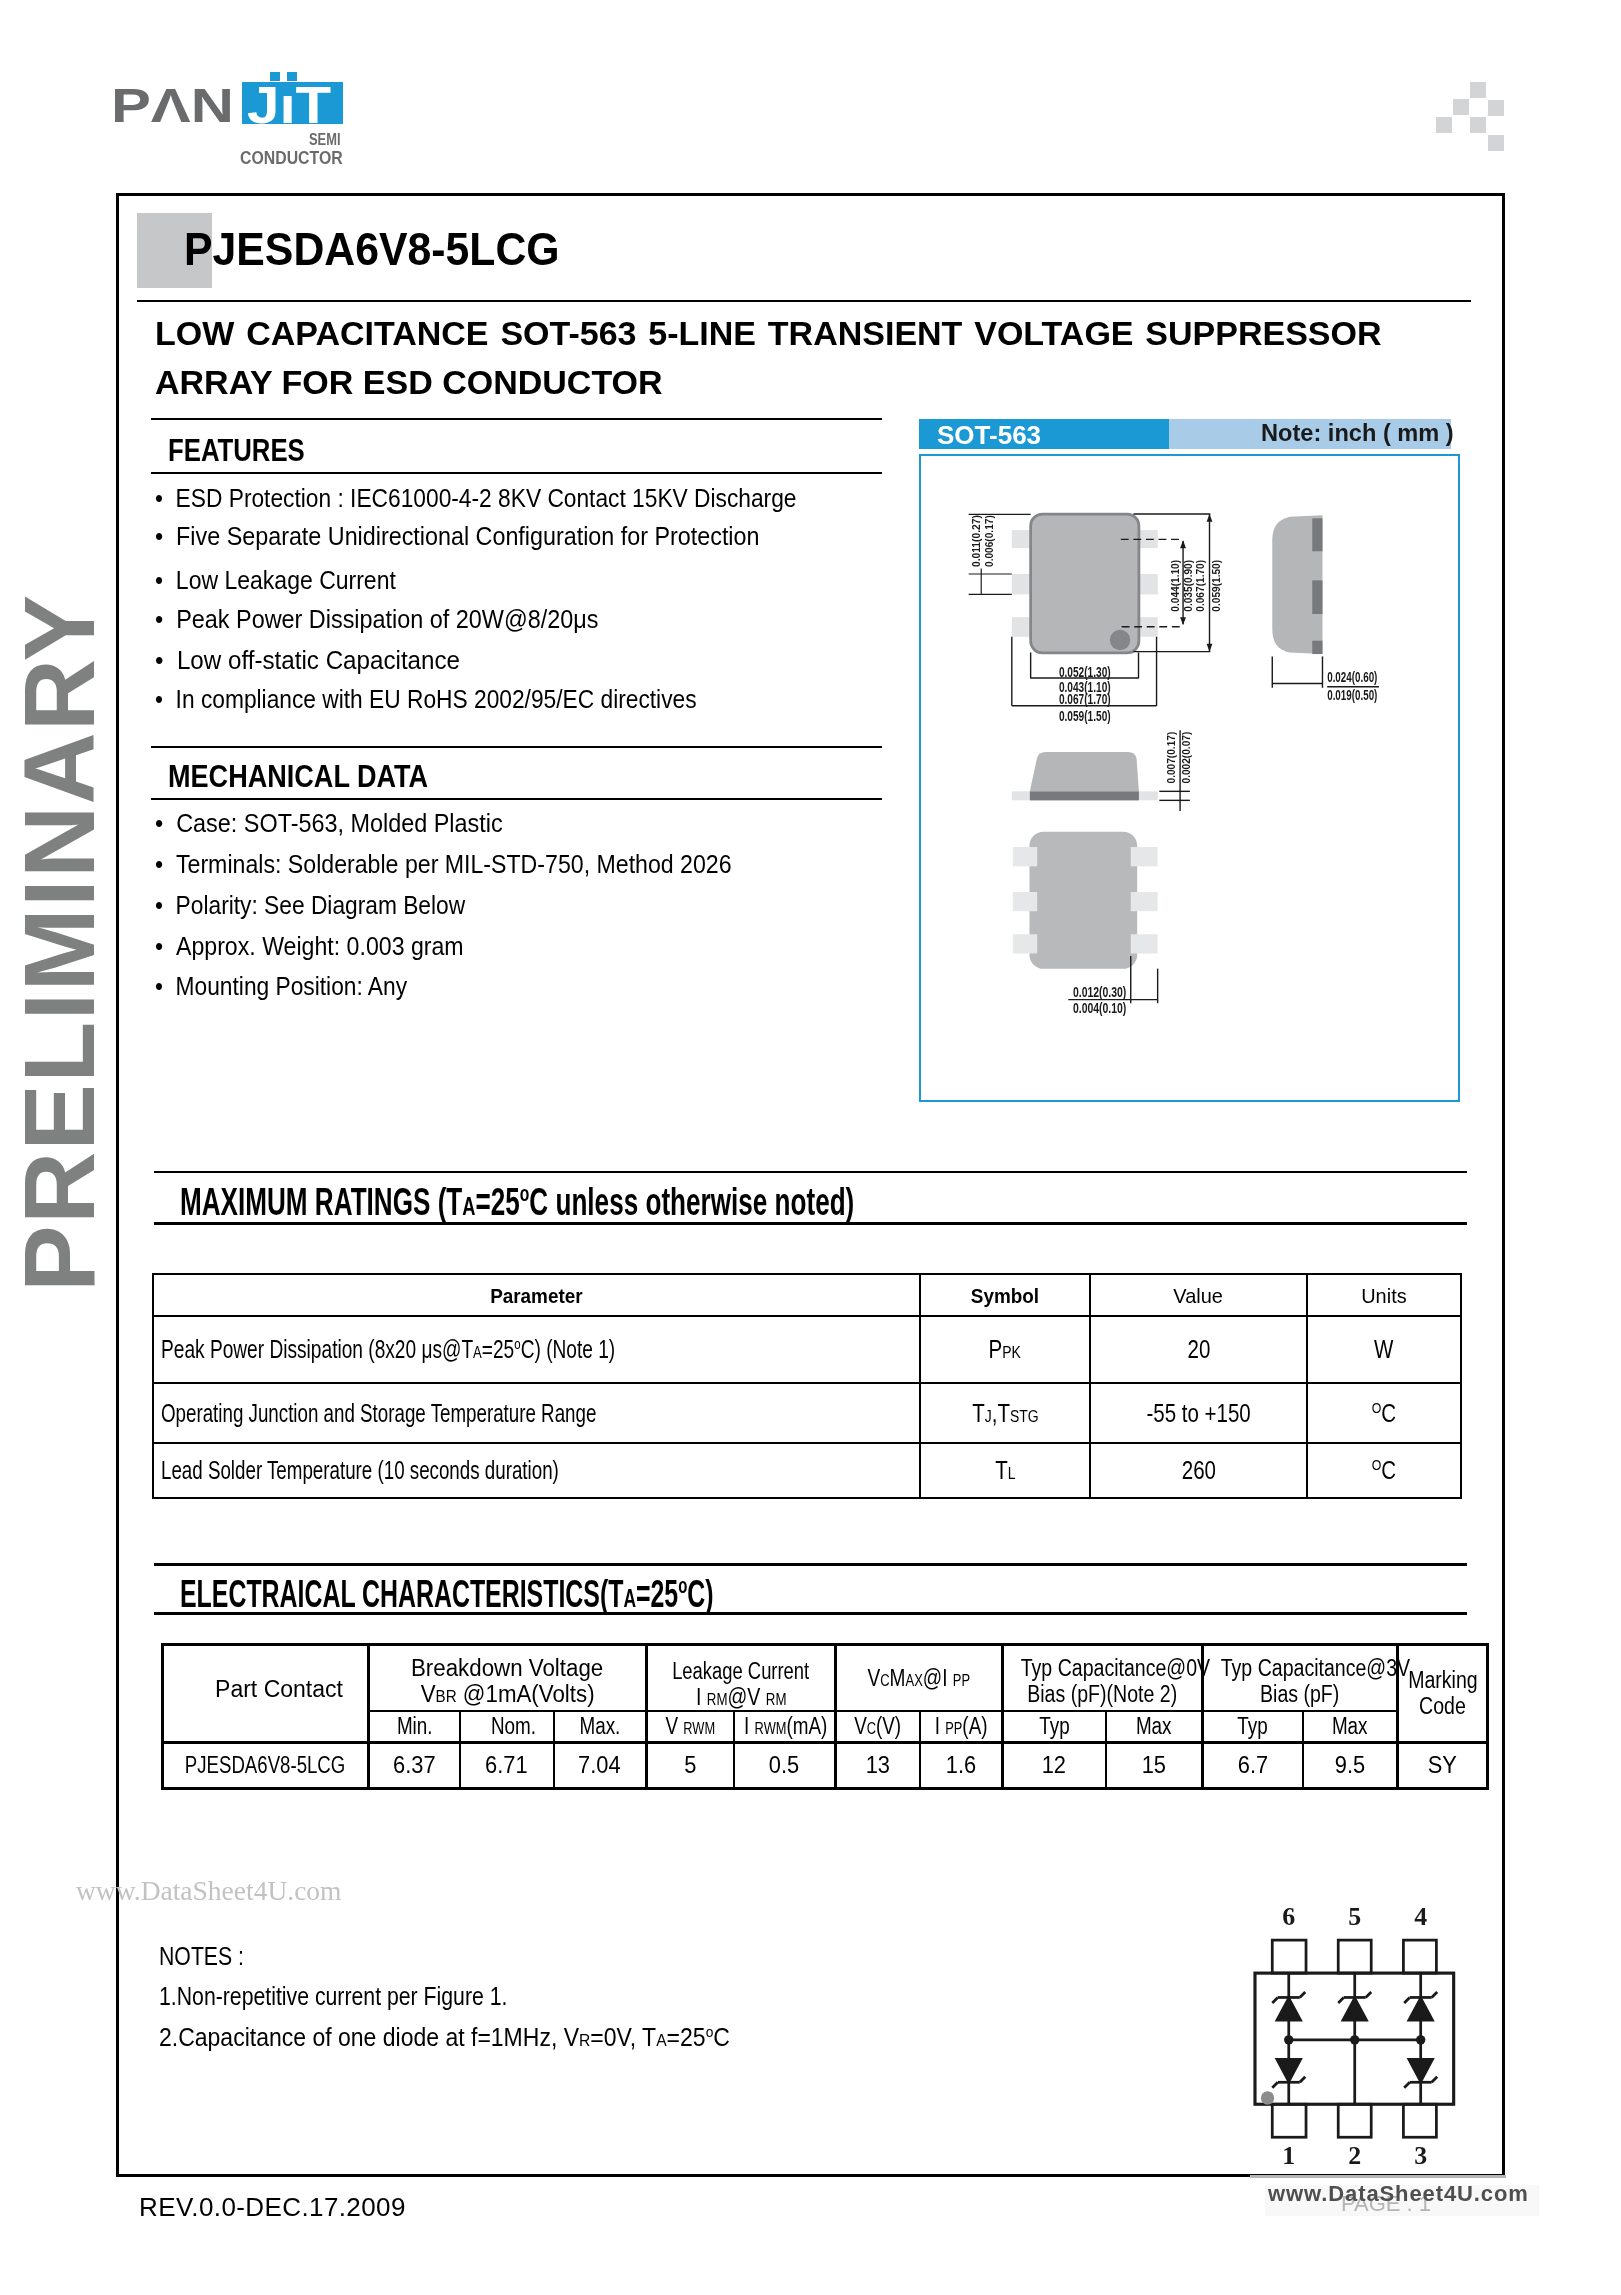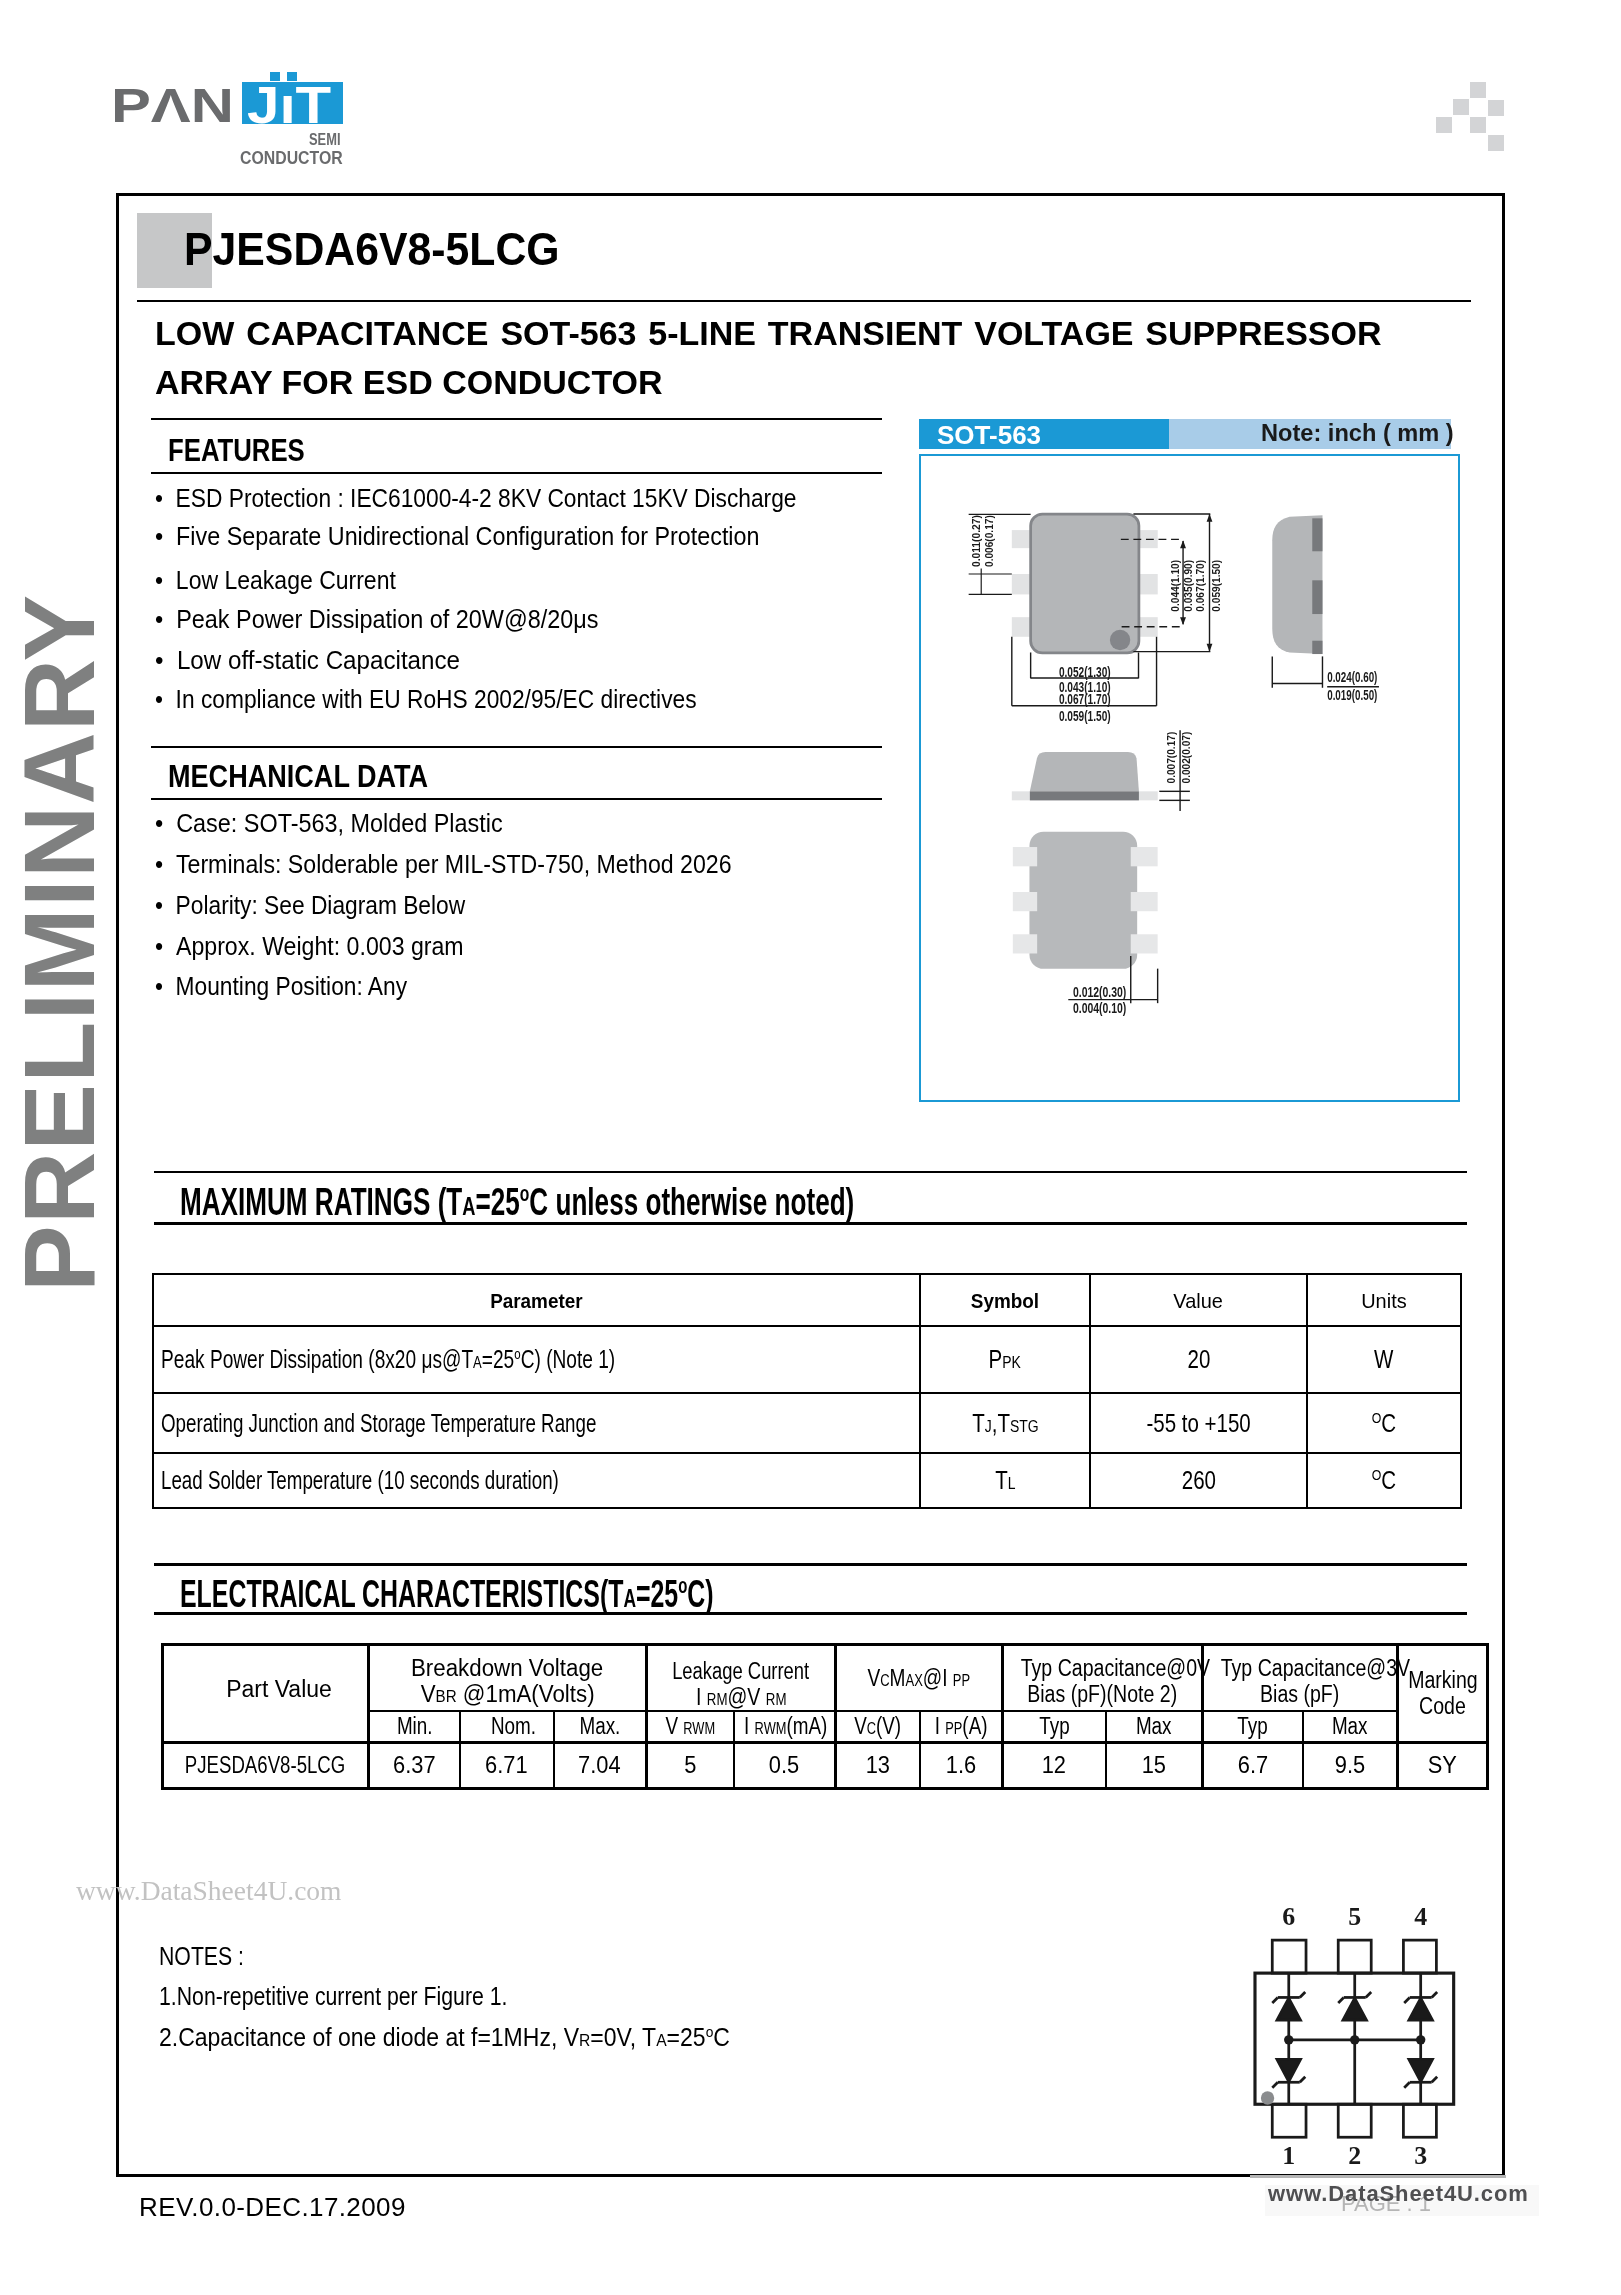--- a/index.html
+++ b/index.html
@@ -175,21 +175,21 @@
 <div class="abs" style="left:154px;top:1222px;width:1313px;height:3.1px;background:#000;"></div>
 
 <table class="abs" style="left:152px;top:1273px;width:1307px;font-size:25px;border:2.4px solid #000;">
   <colgroup>
       <col style="width:767px">
       <col style="width:170px">
       <col style="width:217px">
       <col style="width:154px">
     </colgroup>
   <tbody>
-      <tr style="height:52px;text-decoration:underline;">
+      <tr style="height:42px;text-decoration:underline;">
     <td style="border:2.4px solid #000;text-align:center;font-size:21px;" class="b"><span class="cxc" style="transform:scaleX(0.9);">Parameter</span></td>
     <td style="border:2.4px solid #000;text-align:center;font-size:21px;" class="b"><span class="cxc" style="transform:scaleX(0.9);">Symbol</span></td>
     <td style="border:2.4px solid #000;text-align:center;font-size:21px;"><span class="cxc" style="transform:scaleX(0.95);">Value</span></td>
     <td style="border:2.4px solid #000;text-align:center;font-size:21px;"><span class="cxc" style="transform:scaleX(0.95);">Units</span></td>
   </tr>
   <tr style="height:67px;">
     <td style="border:2.4px solid #000;padding-left:7px;"><span class="cxl" style="transform:scaleX(0.765);">Peak Power Dissipation (8x20 μs@T<span class="sub">A</span>=25<span class="sup">o</span>C) (Note 1)</span></td>
     <td style="border:2.4px solid #000;text-align:center;"><span class="cxc">P<span class="sub">PK</span></span></td>
     <td style="border:2.4px solid #000;text-align:center;"><span class="cxc">20</span></td>
     <td style="border:2.4px solid #000;text-align:center;"><span class="cxc">W</span></td>
@@ -224,21 +224,21 @@
       <col style="width:84px">
       <col style="width:83px">
       <col style="width:103px">
       <col style="width:97px">
       <col style="width:100px">
       <col style="width:95px">
       <col style="width:90px">
     </colgroup>
   <tbody>
       <tr style="height:60px;">
-    <td rowspan="2" style="padding-left:27px;padding-bottom:7px;">Part Value</td>
+    <td rowspan="2" style="padding-left:27px;padding-bottom:7px;">Part Contact</td>
     <td colspan="3" style="border-left:3.1px solid #000;line-height:1.14;padding-top:6.3px;"><span class="cxc" style="transform:scaleX(0.97);">Breakdown Voltage</span><br><span class="cxc" style="transform:scaleX(0.97);">V<span class="sub">BR</span> @1mA(Volts)</span></td>
     <td colspan="2" style="border-left:3.1px solid #000;line-height:1.14;padding-top:12px;"><span class="cxc" style="transform:scaleX(0.8);">Leakage Current</span><br><span class="cxc" style="transform:scaleX(0.85);">I <span class="sub">RM</span>@V <span class="sub">RM</span></span></td>
     <td colspan="2" style="border-left:3.1px solid #000;"><span class="cxc" style="transform:scaleX(0.83);">V<span class="sub">C</span>M<span class="sub">AX</span>@I <span class="sub">PP</span></span></td>
     <td colspan="2" style="border-left:3.1px solid #000;line-height:1.14;padding-top:6.3px;"><span class="cxc" style="transform:scaleX(0.85);">Typ Capacitance@0V</span><br><span class="cxc" style="transform:scaleX(0.85);">Bias (pF)(Note 2)</span></td>
     <td colspan="2" style="border-left:3.1px solid #000;line-height:1.14;padding-top:6.3px;"><span class="cxc" style="transform:scaleX(0.85);">Typ Capacitance@3V</span><br><span class="cxc" style="transform:scaleX(0.85);">Bias (pF)</span></td>
     <td rowspan="2" style="border-left:3.1px solid #000;line-height:1.14;"><span class="cxc" style="transform:scaleX(0.85);">Marking</span><br><span class="cxc" style="transform:scaleX(0.85);">Code</span></td>
   </tr>
   <tr style="height:31px;">
     <td style="border:2.4px solid #000;border-left:3.1px solid #000;"><span class="cxc">Min.</span></td>
     <td style="border:2.4px solid #000;padding-left:14px;"><span class="cxc">Nom.</span></td>

